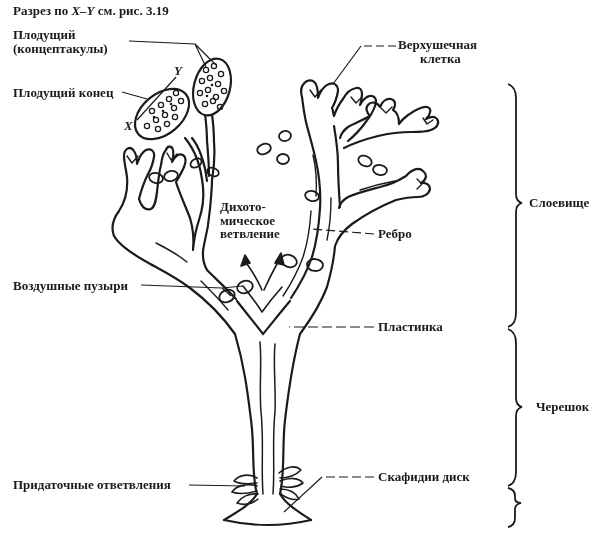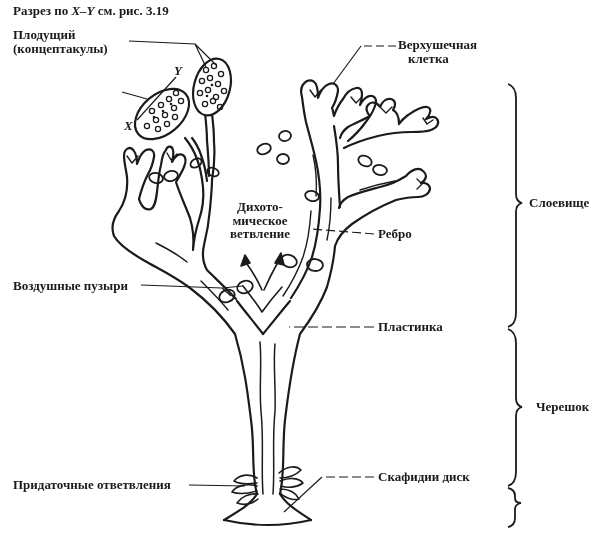--- a/index.html
+++ b/index.html
@@ -6,22 +6,22 @@
   body{background:#e9e9e9;}
   #stage{
     position:relative;width:600px;height:534px;background:#ffffff;
     font-family:"Liberation Serif","DejaVu Serif",serif;
     color:#1b1b1b;overflow:hidden;
   }
   #drawing{position:absolute;left:0;top:0;}
   .lbl{position:absolute;font-weight:bold;font-size:13px;line-height:14px;white-space:nowrap;}
   .lbl .ital{font-style:italic;}
   .stack span{display:block;}
-  #dichotomy{width:80px;text-align:center;white-space:normal;line-height:13.5px;}
-  #apical span.l2{margin-left:10px;}
+  #dichotomy{width:80px;white-space:normal;line-height:13.5px;}
+  #apical span.l2{margin-left:22px;}
   .marker{position:absolute;font-weight:bold;font-style:italic;font-size:13px;}
 </style>
 </head>
 <body>
 
 <div id="stage">
 
   <svg id="drawing" width="600" height="534" viewBox="0 0 600 534">
     <g fill="none" stroke="#1b1b1b" stroke-width="2.2" stroke-linecap="round" stroke-linejoin="round">
 
@@ -176,20 +176,21 @@
     <span>Разрез по</span>
     <span class="ital">X–Y</span>
     <span>см. рис. 3.19</span>
   </div>
 
   <div class="lbl stack" style="left:13px;top:28px">
     <span>Плодущий</span>
     <span>(концептакулы)</span>
   </div>
 
+  <div class="lbl" style="left:13px;top:86px">Плодущий конец</div>
 
   <div class="lbl stack" id="apical" style="left:398px;top:38px">
     <span>Верхушечная</span>
     <span class="l2">клетка</span>
   </div>
 
   <div class="lbl stack" id="dichotomy" style="left:220px;top:200px">
     <span>Дихото-</span>
     <span>мическое</span>
     <span>ветвление</span>

